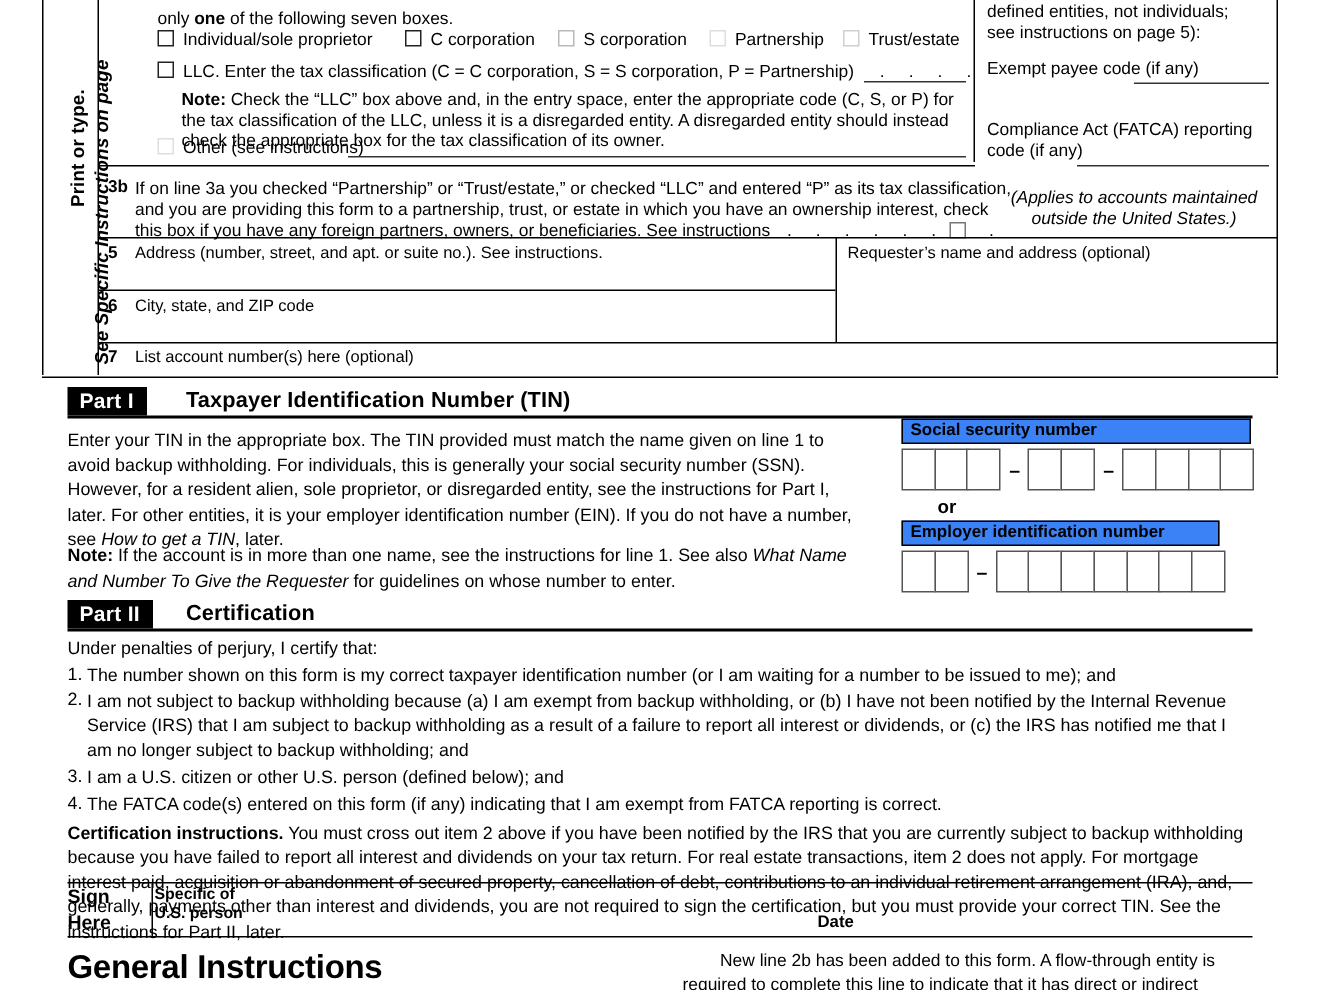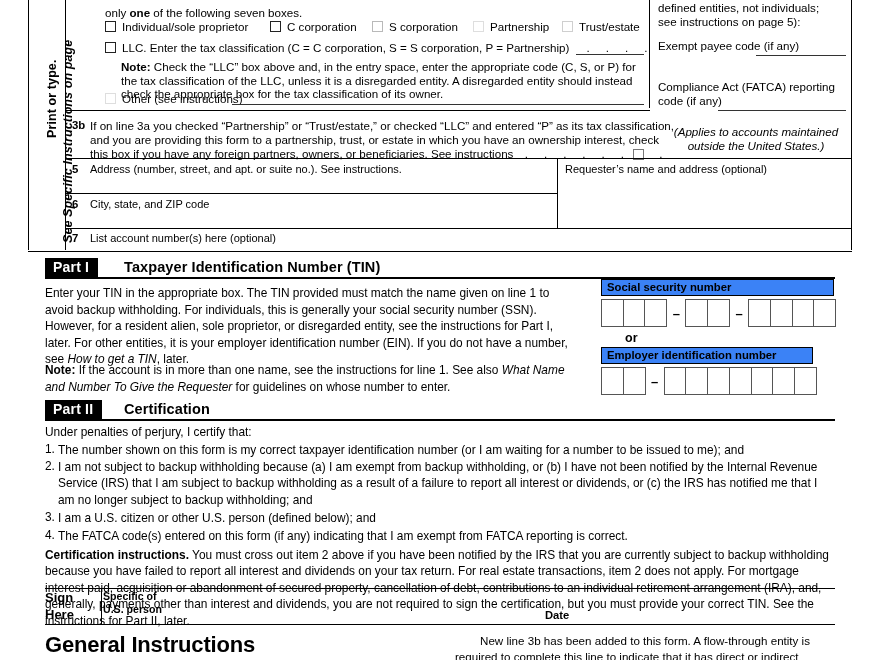--- a/index.html
+++ b/index.html
@@ -311,17 +311,17 @@
       <div>U.S. person</div>
     </div>
     <div style="position:absolute; left:130px; top:4px; width:330px; height:26px;"></div>
     <div class="datelbl">Date</div>
     <div style="position:absolute; left:560px; top:2px; width:225px; height:18px;"></div>
   </div>
   <div class="hline" style="left:45px; top:624px; width:790px; border-top-width:1.6px;"></div>
 
   <div class="gititle">General Instructions</div>
   <div class="gibody">
-    <div class="ctr">New line 3b has been added to this form. A flow-through entity is</div>
+    <div class="ctr">New line 2b has been added to this form. A flow-through entity is</div>
     <div>required to complete this line to indicate that it has direct or indirect</div>
   </div>
 
 </div>
 
 </body></html>

